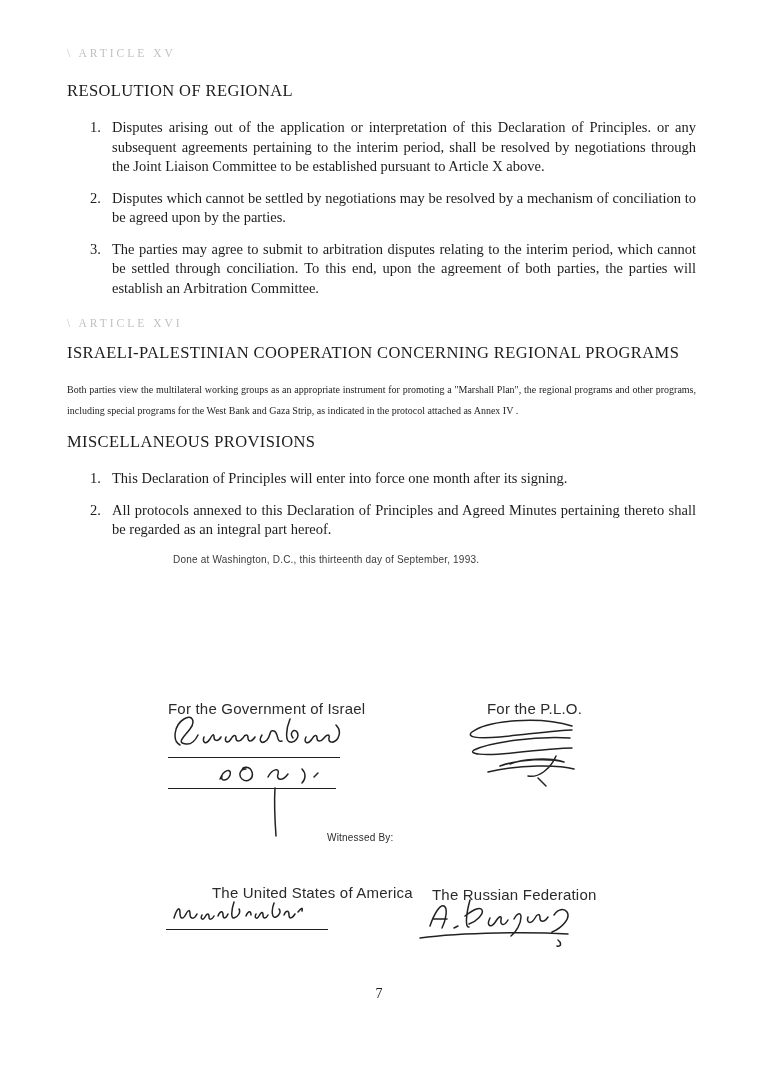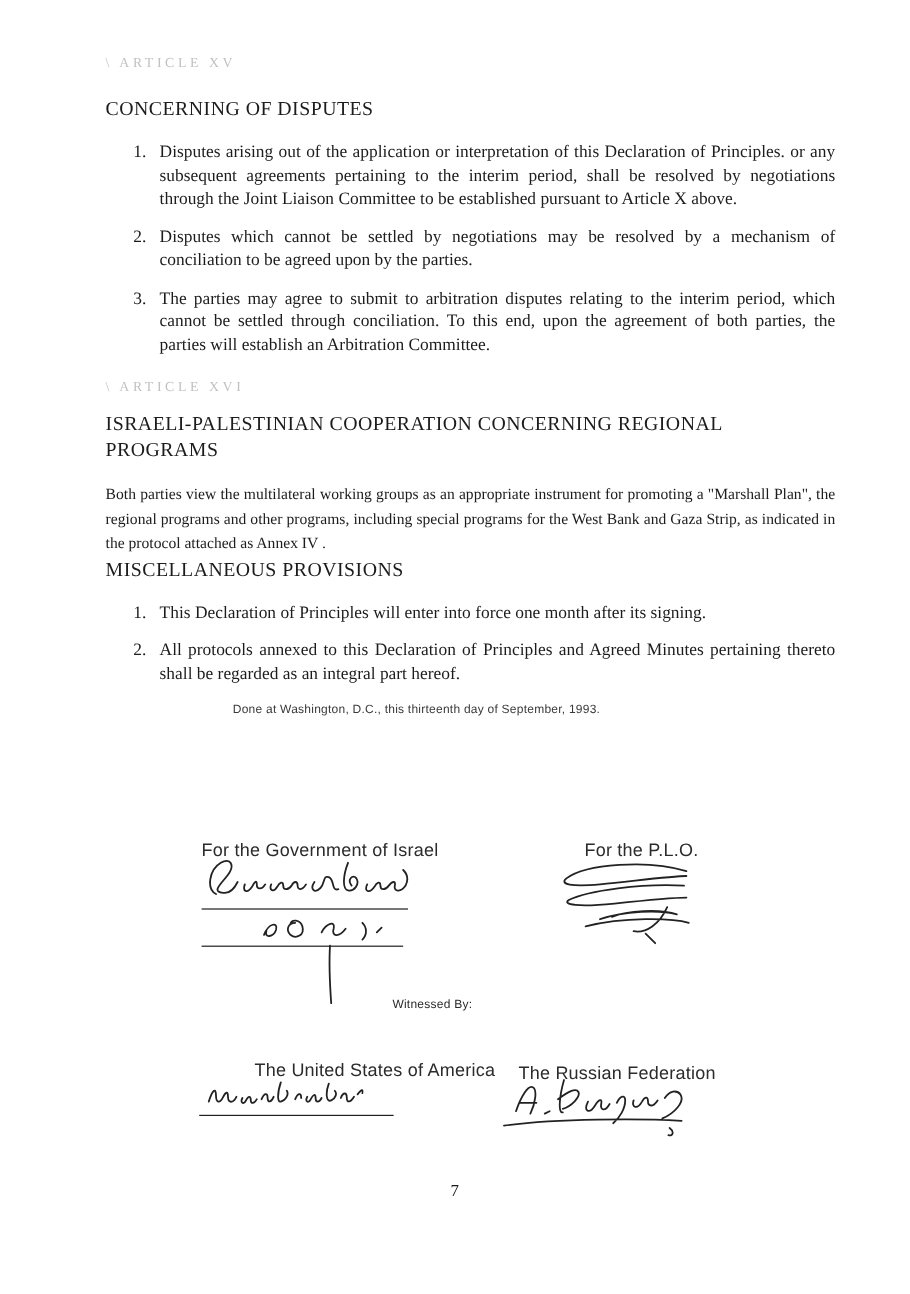--- a/index.html
+++ b/index.html
@@ -5,21 +5,21 @@
   * { margin:0; padding:0; box-sizing:border-box; }
   html,body { background:#ffffff; }
   .page {
     position:relative;
     width:758px; height:1078px;
     background:#ffffff;
     color:#1c1c1c;
     font-family:"Liberation Serif","DejaVu Serif",serif;
     overflow:hidden;
   }
-  .content { padding:46px 62px 0 88px; }
+  .content { padding:46px 62px 0 67px; }
 
   .faded {
     font-size:11.5px;
     letter-spacing:3px;
     color:#8f8d88;
     opacity:.55;
     filter:blur(.35px);
     height:14px;
     line-height:14px;
     font-family:"Liberation Serif",serif;
@@ -35,23 +35,24 @@
     line-height:22px;
     margin-bottom:16px;
     max-width:640px;
   }
   .items { margin-left:23px; }
   .item { display:flex; margin-bottom:12px; font-size:14.5px; line-height:19.5px; }
   .item .num { flex:none; width:22px; }
   .item .itext { flex:1; text-align:justify; }
 
   .body-par {
-    font-size:13px;
+    font-size:10px;
     line-height:20.5px;
     text-align:justify;
+    margin-bottom:10px;
   }
 
   .sans { font-family:"Liberation Sans","DejaVu Sans",sans-serif; }
 
   .done-line {
     font-size:10px;
     color:#3a3a3a;
     margin:14px 0 0 106px;
     letter-spacing:.2px;
   }
@@ -86,21 +87,21 @@
   path { fill:none; stroke:#222; stroke-width:1.5; stroke-linecap:round; stroke-linejoin:round; }
 </style>
 </head>
 <body>
 
 <div class="page">
   <div class="content">
 
     <div class="faded m1">\ ARTICLE XV</div>
 
-    <h1 class="heading">CONCERNING OF DISPUTES</h1>
+    <h1 class="heading">RESOLUTION OF REGIONAL</h1>
 
     <div class="items">
       <div class="item">
         <span class="num">1.</span>
         <div class="itext">Disputes arising out of the application or interpretation of this Declaration of Principles. or any subsequent agreements pertaining to the interim period, shall be resolved by negotiations through the Joint Liaison Committee to be established pursuant to Article X above.</div>
       </div>
       <div class="item">
         <span class="num">2.</span>
         <div class="itext">Disputes which cannot be settled by negotiations may be resolved by a mechanism of conciliation to be agreed upon by the parties.</div>
       </div>

